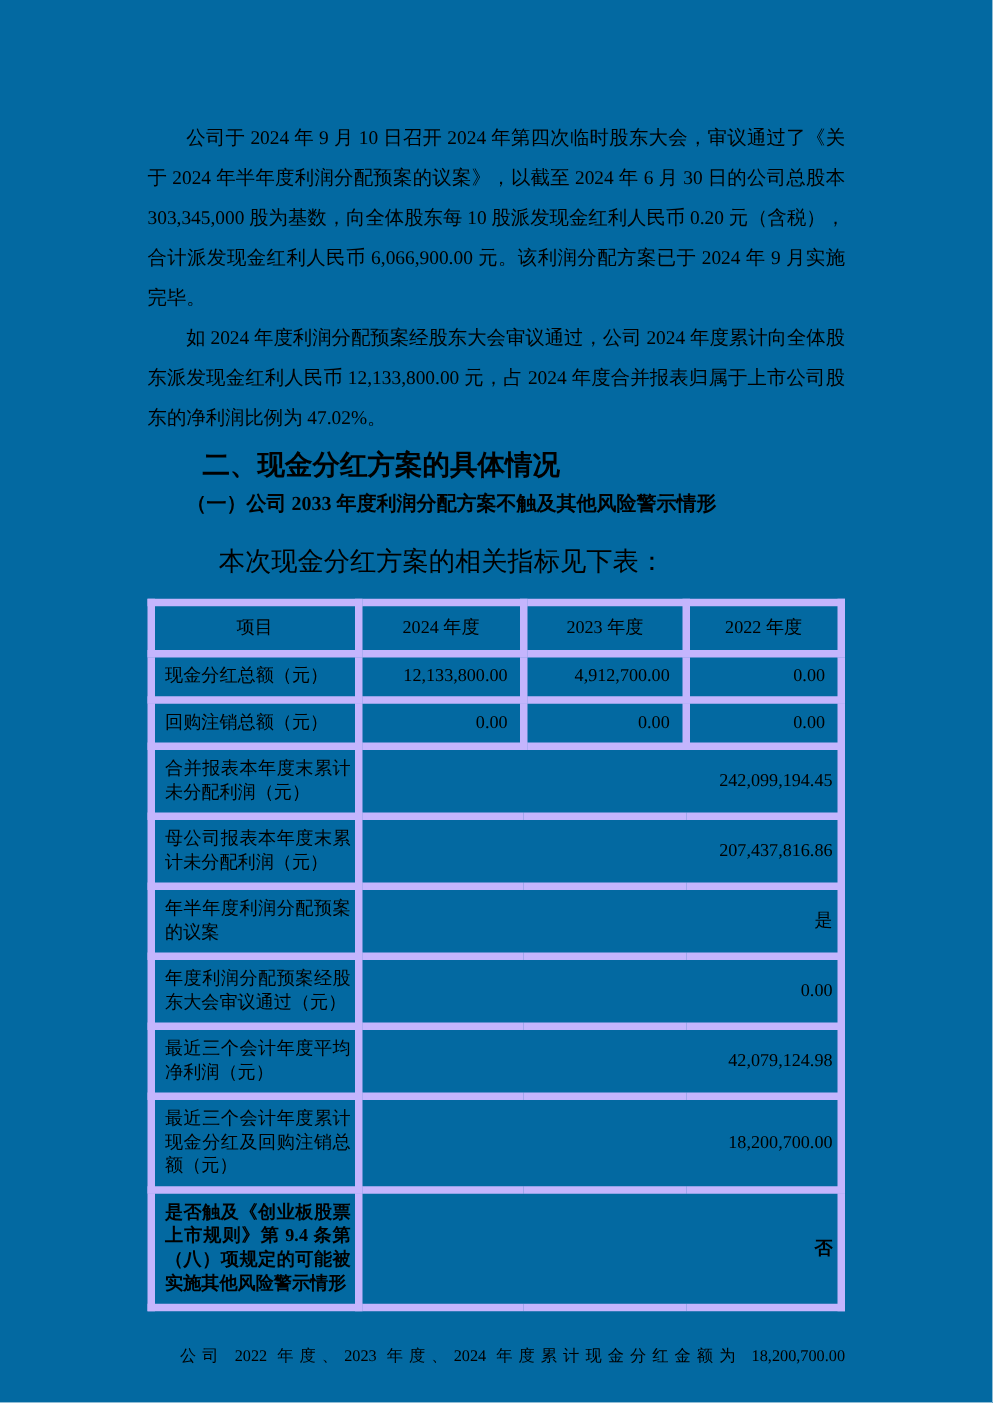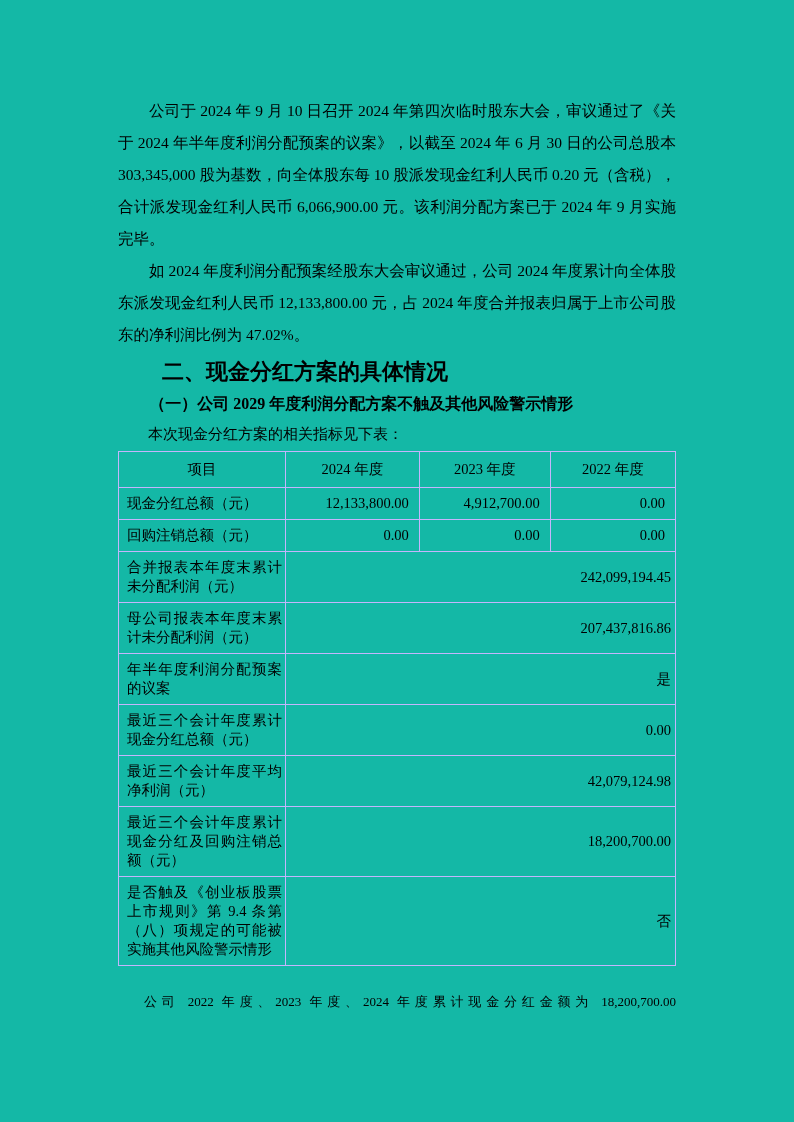--- a/index.html
+++ b/index.html
@@ -1,21 +1,21 @@
 <!DOCTYPE html>
 <html><head>
 <meta charset="utf-8">
 <style>
   html, body { margin: 0; padding: 0; background: #ffffff; }
   .page {
     position: relative;
     width: 794px;
     height: 1122px;
     margin: 0 auto;
-    background: #14b8a6;
+    background: #0369a1;
     box-sizing: border-box;
     padding: 95px 118px 0 118px;
     font-family: "Liberation Serif", "DejaVu Serif", serif;
     color: #000000;
     overflow: hidden;
   }
   p.body-text {
     margin: 0;
     font-size: 15.5px;
     line-height: 32px;
@@ -32,39 +32,39 @@
   }
   .heading-2 {
     margin: 0;
     font-size: 16px;
     font-weight: bold;
     line-height: 31px;
     text-indent: 1.95em;
     margin-top: 1px;
   }
   p.table-intro {
-    margin: 0;
-    font-size: 15px;
+    margin: 15px;
+    font-size: 21px;
     line-height: 30px;
     text-indent: 2em;
     text-align: justify;
   }
   table.fin-table {
     width: 100%;
     border-collapse: collapse;
     table-layout: fixed;
     margin-top: 2px;
     font-size: 14.5px;
   }
   table.fin-table col.c0 { width: 30%; }
   table.fin-table col.c1 { width: 24%; }
   table.fin-table col.c2 { width: 23.5%; }
   table.fin-table col.c3 { width: 22.5%; }
   table.fin-table th, table.fin-table td {
-    border: 1px solid #c4b5fd;
+    border: 6px solid #c4b5fd;
     line-height: 19px;
     vertical-align: middle;
     font-weight: normal;
     word-break: break-all;
   }
   table.fin-table th {
     padding: 8px 4px;
     text-align: center;
   }
   td.row-label {
@@ -73,21 +73,21 @@
     text-align: justify;
   }
   td.num-cell {
     padding: 6px 10px 6px 4px;
     text-align: right;
   }
   td.span-cell {
     padding: 6px 4px;
     text-align: right;
   }
-  tr.bold-row td { font-weight: normal; }
+  tr.bold-row td { font-weight: bold; }
   p.closing {
     margin: 0;
     margin-top: 20px;
     font-size: 13px;
     line-height: 32px;
     text-indent: 2em;
     text-align: justify;
     text-align-last: justify;
   }
 </style>
@@ -95,21 +95,21 @@
 <body>
 
 <div class="page">
 
   <p class="body-text">公司于 2024 年 9 月 10 日召开 2024 年第四次临时股东大会，审议通过了《关于 2024 年半年度利润分配预案的议案》，以截至 2024 年 6 月 30 日的公司总股本 303,345,000 股为基数，向全体股东每 10 股派发现金红利人民币 0.20 元（含税），合计派发现金红利人民币 6,066,900.00 元。该利润分配方案已于 2024 年 9 月实施完毕。</p>
 
   <p class="body-text">如 2024 年度利润分配预案经股东大会审议通过，公司 2024 年度累计向全体股东派发现金红利人民币 12,133,800.00 元，占 2024 年度合并报表归属于上市公司股东的净利润比例为 47.02%。</p>
 
   <p class="heading-1">二、现金分红方案的具体情况</p>
 
-  <p class="heading-2">（一）公司 2029 年度利润分配方案不触及其他风险警示情形</p>
+  <p class="heading-2">（一）公司 2033 年度利润分配方案不触及其他风险警示情形</p>
 
   <p class="table-intro">本次现金分红方案的相关指标见下表：</p>
 
   <table class="fin-table">
     <colgroup>
       <col class="c0">
         <col class="c1">
         <col class="c2">
         <col class="c3">
     </colgroup>
@@ -140,21 +140,21 @@
       </tr>
       <tr>
         <td class="row-label">母公司报表本年度末累计未分配利润（元）</td>
         <td class="span-cell" colspan="3">207,437,816.86</td>
       </tr>
       <tr>
         <td class="row-label">年半年度利润分配预案的议案</td>
         <td class="span-cell" colspan="3">是</td>
       </tr>
       <tr>
-        <td class="row-label">最近三个会计年度累计现金分红总额（元）</td>
+        <td class="row-label">年度利润分配预案经股东大会审议通过（元）</td>
         <td class="span-cell" colspan="3">0.00</td>
       </tr>
       <tr>
         <td class="row-label">最近三个会计年度平均净利润（元）</td>
         <td class="span-cell" colspan="3">42,079,124.98</td>
       </tr>
       <tr>
         <td class="row-label">最近三个会计年度累计现金分红及回购注销总额（元）</td>
         <td class="span-cell" colspan="3">18,200,700.00</td>
       </tr>

